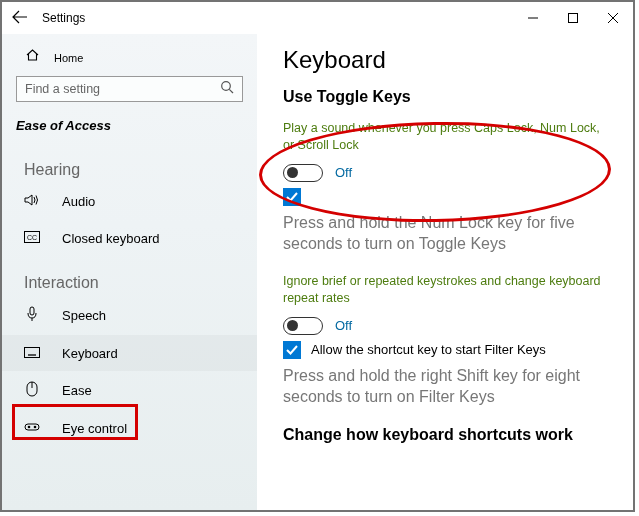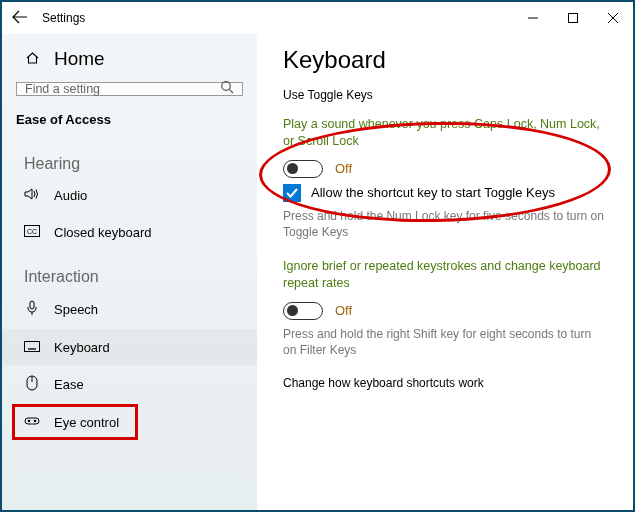--- a/index.html
+++ b/index.html
@@ -1,50 +1,50 @@
 <!DOCTYPE html>
 <html><head>
 <meta charset="utf-8">
 <style>
   * { box-sizing: border-box; margin: 0; padding: 0; }
   html, body { width: 639px; height: 516px; font-family: "Segoe UI", Arial, sans-serif; background: #fff; }
-  .window { width: 635px; height: 512px; border: 2px solid #0c4a6e; display: flex; flex-direction: column; position: relative; background: #fff; }
+  .window { width: 635px; height: 512px; border: 2px solid #737373; display: flex; flex-direction: column; position: relative; background: #fff; }
   
   .titlebar { height: 32px; display: flex; align-items: center; justify-content: space-between; padding: 0 0 0 10px; }
   .titlebar-left { display: flex; align-items: center; gap: 14px; }
   .titlebar-left .back { font-size: 14px; color:#000; }
   .titlebar-left .title { font-size: 12px; color:#000; }
   .win-controls { display: flex; }
   .win-btn { width: 40px; height: 32px; display:flex; align-items:center; justify-content:center; font-size:12px; color:#000; }
   .win-btn svg { display:block; }
   
   .split { flex:1; display:flex; overflow:hidden; }
   .sidebar { width: 255px; background: linear-gradient(to bottom,#f3f6f8 0%,#eef3f5 40%,#e7eeef 100%); padding: 8px 0 0 0; position:relative; }
-  .home { display:flex; align-items:flex-end; gap: 14px; padding: 6px 22px 10px 22px; font-size:19px; }
+  .home { display:flex; align-items:flex-end; gap: 14px; padding: 6px 22px 10px 22px; font-size:11px; }
   .home .icon { width:16px; text-align:center; }
-  .search-box { margin: 2px 14px 10px 14px; height: 14px; border:1px solid #999; background:#fbfdfd; display:flex; align-items:center; padding: 0 8px; justify-content:space-between; }
+  .search-box { margin: 2px 14px 10px 14px; height: 26px; border:1px solid #999; background:#fbfdfd; display:flex; align-items:center; padding: 0 8px; justify-content:space-between; }
   .search-box span.ph { color:#666; font-size:12.5px; }
   .search-box .sicon { color:#555; }
-  .section-header { padding: 6px 14px 10px 14px; font-size:13px; font-weight:600; color:#000; }
+  .section-header { padding: 6px 14px 10px 14px; font-size:13px; font-weight:600; color:#000;font-style:italic; }
   .category { padding: 18px 22px 4px 22px; font-size:16px; color:#666; }
-  .nav-item { display:flex; align-items:center; gap:14px; padding: 10px 22px; font-size:13px; color:#000; }
+  .nav-item { display:flex; align-items:center; gap:22px; padding: 10px 22px; font-size:13px; color:#000; }
   .nav-item .icon { width:16px; text-align:center; color:#000; font-size:14px; }
   .nav-item.selected { background: rgba(0,0,0,0.03); }
   
   .redbox-kbd { position:absolute; left:10px; top:370px; width:126px; height:36px; border:3px solid #d40000; pointer-events:none; }
   
   .content { flex:1; background:#fff; padding: 10px 28px 0 26px; overflow:hidden; position:relative; }
   .page-title { font-size:24px; font-weight:400; margin: 2px 0 14px 0; }
-  .group-title { font-size:12px; font-weight:400; margin: 6px 0 14px 0; }
+  .group-title { font-size:16px; font-weight:700; margin: 6px 0 14px 0; }
   .desc { font-size:12.5px; color:#4d7c0f; line-height:1.35; margin-bottom:10px; }
-  .hint { font-size:12px; color:#777; line-height:1.35; margin: 6px 0 18px 0; }
+  .hint { font-size:16px; color:#777; line-height:1.35; margin: 6px 0 18px 0; }
   .toggle-row { display:flex; align-items:center; gap:12px; margin-bottom:4px; }
   .toggle { width:40px; height:18px; border:1.5px solid #333; border-radius:10px; position:relative; background:#fff; }
   .toggle .knob { position:absolute; width:11px; height:11px; border-radius:50%; background:#333; top:2px; left:3px; }
-  .toggle-label { font-size:13px; color:#a16207; }
+  .toggle-label { font-size:13px; color:#0369a1; }
   .check-row { display:flex; align-items:center; gap:10px; margin:6px 0 4px 0; }
   .checkbox { width:18px; height:18px; background:#0078d4; display:flex; align-items:center; justify-content:center; }
   .checkbox svg { display:block; }
   .check-label { font-size:13px; color:#000; }
   
   .red-ellipse { position:absolute; left:2px; top:88px; width:352px; height:100px; border:3px solid #d40000; border-radius:50%; pointer-events:none; transform: rotate(-1deg); }
 </style>
 </head>
 <body>
 
@@ -178,31 +178,38 @@
             <div class="knob"></div>
           </div>
         <span class="toggle-label">Off</span>
       </div>
       <div class="check-row">
         <div class="checkbox">
           <svg width="14" height="12" viewBox="0 0 14 12">
               <path d="M2 6 L5.5 9.5 L12 2" stroke="#fff" stroke-width="2" fill="none"></path>
             </svg>
         </div>
-        <span class="check-label">Allow the shortcut key to start Toggle Keys</span>
       </div>
       <div class="hint">Press and hold the Num Lock key for five seconds to turn on Toggle Keys</div>
 
       <div class="desc">Ignore brief or repeated keystrokes and change keyboard repeat rates</div>
       <div class="toggle-row">
         <div class="toggle">
             <div class="knob"></div>
           </div>
         <span class="toggle-label">Off</span>
       </div>
+      <div class="check-row">
+        <div class="checkbox">
+          <svg width="14" height="12" viewBox="0 0 14 12">
+              <path d="M2 6 L5.5 9.5 L12 2" stroke="#fff" stroke-width="2" fill="none"></path>
+            </svg>
+        </div>
+        <span class="check-label">Allow the shortcut key to start Filter Keys</span>
+      </div>
       <div class="hint">Press and hold the right Shift key for eight seconds to turn on Filter Keys</div>
 
       <div class="group-title">Change how keyboard shortcuts work</div>
 
       <div class="red-ellipse"></div>
     </div>
   </div>
 </div>
 
 </body></html>

